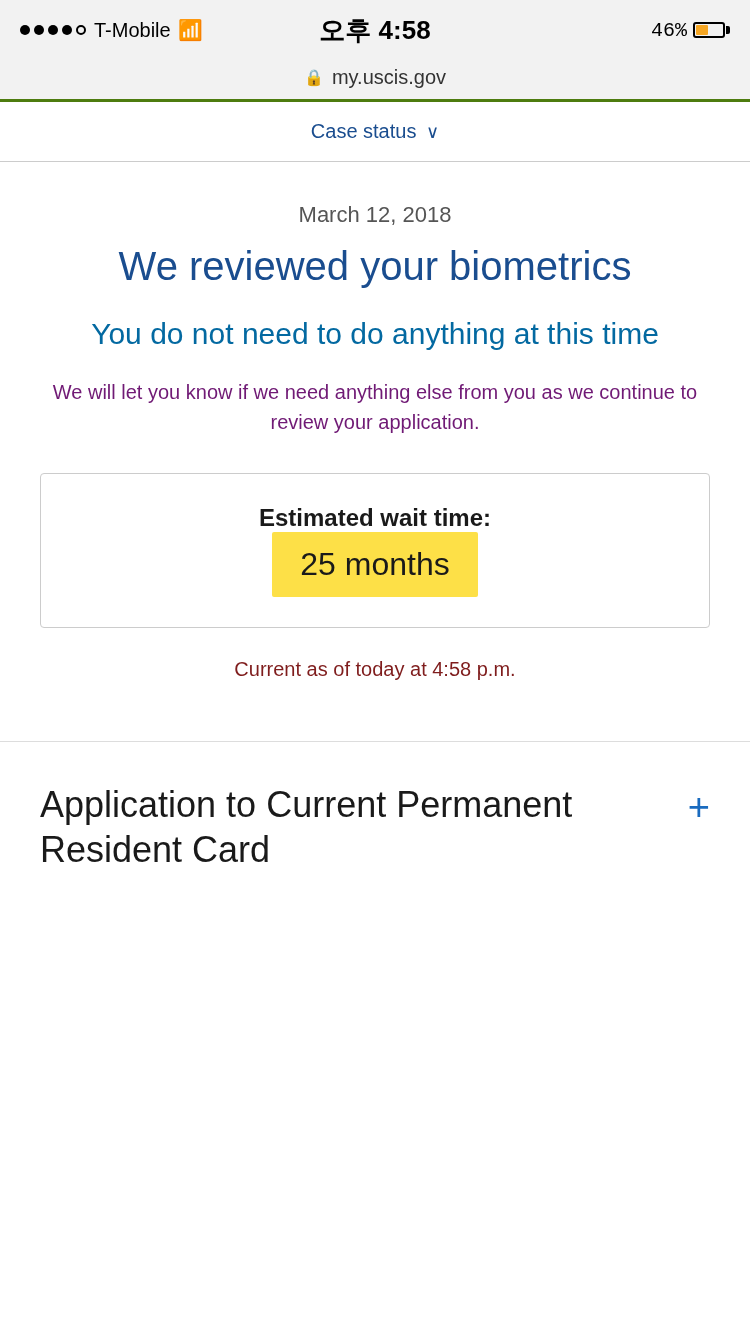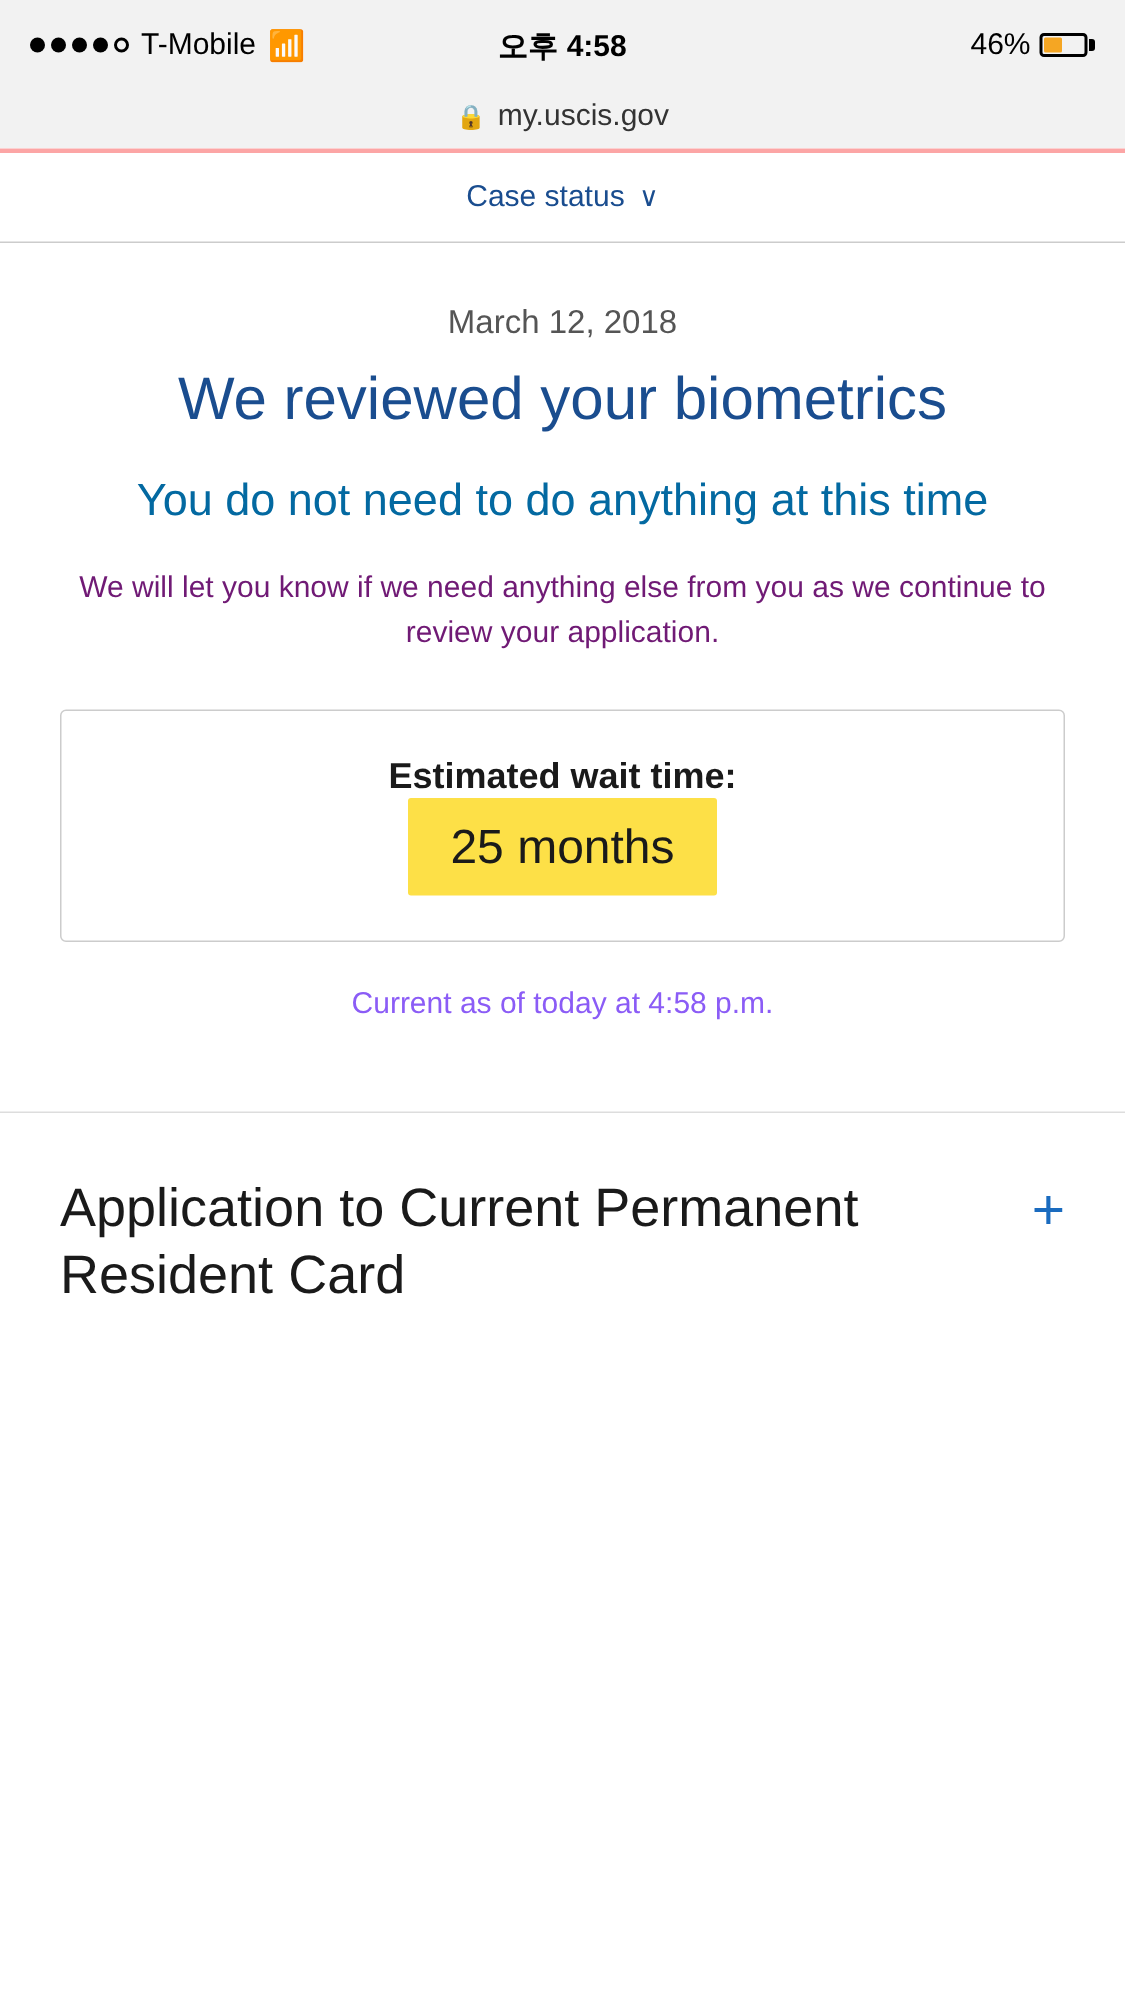--- a/index.html
+++ b/index.html
@@ -47,28 +47,29 @@
       font-size: 20px;
       font-weight: 500;
     }
     .wifi-icon {
       font-size: 20px;
     }
     .status-bar-center {
       position: absolute;
       left: 50%;
       transform: translateX(-50%);
-      font-size: 20px;
+      font-size: 26px;
       font-weight: 600;
     }
     .status-bar-right {
       display: flex;
       align-items: center;
       gap: 6px;
       font-size: 20px;
+      font-family: Liberation Mono, monospace;
     }
     .battery-icon {
       display: inline-flex;
       align-items: center;
     }
     .battery-body {
       width: 32px;
       height: 16px;
       border: 2px solid #000;
       border-radius: 3px;
@@ -119,21 +120,21 @@
       flex: 1;
       padding: 18px 10px;
       text-align: center;
       font-size: 20px;
       color: #555;
       border-top: 3px solid transparent;
       position: relative;
     }
     .tab-item.active {
       color: #1a4d8f;
-      border-top: 3px solid #fca5a5;
+      border-top: 3px solid #4d7c0f;
       font-weight: 500;
     }
     .tab-item .chevron {
       font-size: 18px;
       margin-left: 4px;
     }
 
     
     .main-content {
       padding: 40px 40px 30px;
@@ -185,21 +186,21 @@
       display: inline-block;
       background: #fde047;
       padding: 14px 28px;
       font-size: 32px;
       color: #1a1a1a;
       border-radius: 2px;
     }
 
     .current-as-of {
       font-size: 20px;
-      color: #8b5cf6;
+      color: #7f1d1d;
       margin-bottom: 0;
       padding-bottom: 30px;
     }
 
     
     .divider {
       height: 1px;
       background: #ddd;
       margin: 0 0 0 0;
     }

